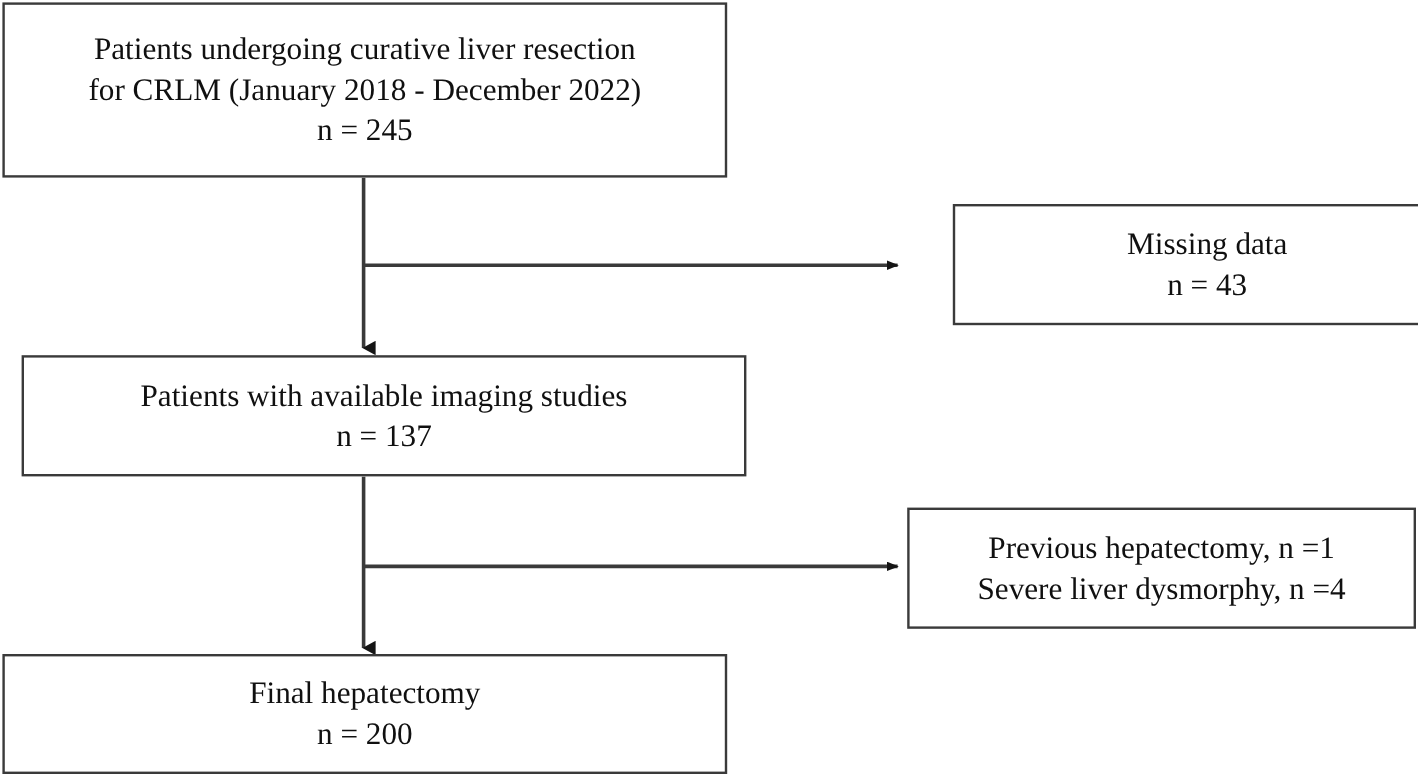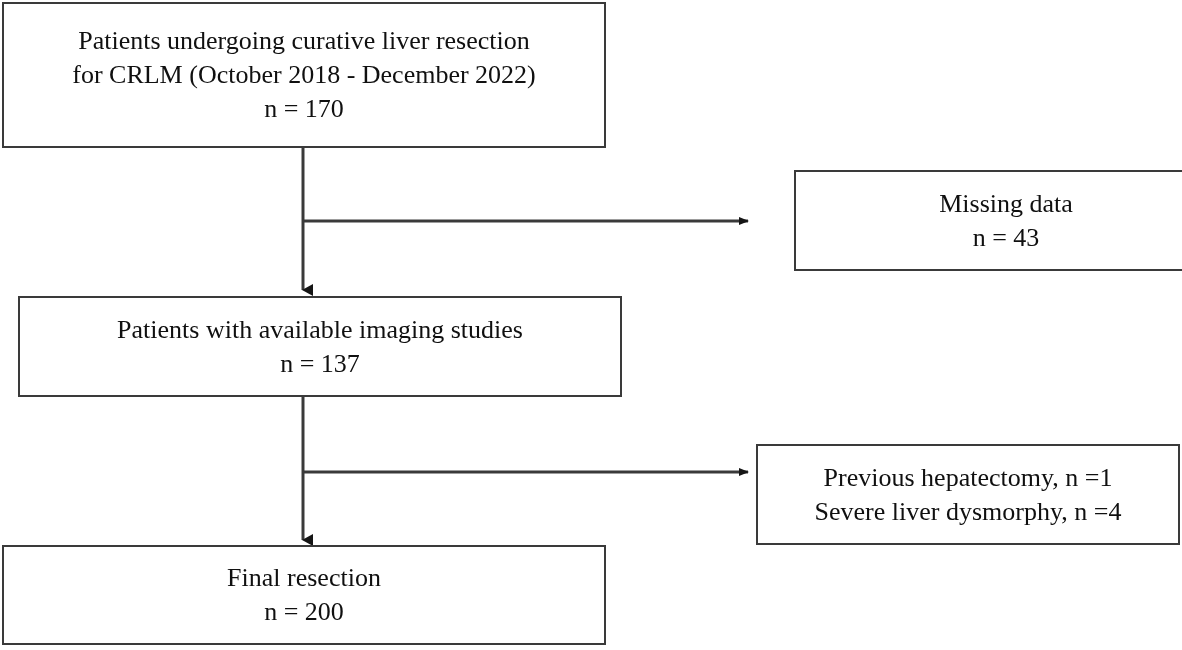--- a/index.html
+++ b/index.html
@@ -49,21 +49,21 @@
     left: 2px;  top: 296px; width: 604px; height: 101px; margin-left: 16px;
   }
   #node-final {
     left: 2px;  top: 545px; width: 604px; height: 100px;
   }
   
   #node-missing {
     left: 756px; top: 170px; width: 424px; height: 101px; margin-left: 38px;
   }
   #node-excluded {
-    left: 756px; top: 423px; width: 424px; height: 101px; margin-top: 21px;
+    left: 756px; top: 423px; width: 424px; height: 101px;
   }
 </style>
 </head>
 <body>
 
 <div id="flowchart">
 
   <svg class="connectors" viewBox="0 0 1182 650" width="1182" height="650">
     <defs>
       <marker id="arrow-right" markerWidth="10" markerHeight="10" refX="9" refY="4" orient="auto" markerUnits="userSpaceOnUse">
@@ -78,37 +78,37 @@
 
     <line x1="303" y1="221" x2="748" y2="221" stroke="#3a3a3a" stroke-width="3" marker-end="url(#arrow-right)"></line>
 
     <line x1="303" y1="397" x2="303" y2="540" stroke="#3a3a3a" stroke-width="3" marker-end="url(#arrow-down)"></line>
 
     <line x1="303" y1="472" x2="748" y2="472" stroke="#3a3a3a" stroke-width="3" marker-end="url(#arrow-right)"></line>
   </svg>
 
   <div class="node" id="node-enrolled">
     <span class="line">Patients undergoing curative liver resection</span>
-    <span class="line">for CRLM (October 2018 - December 2022)</span>
-    <span class="line">n = 170</span>
+    <span class="line">for CRLM (January 2018 - December 2022)</span>
+    <span class="line">n = 245</span>
   </div>
 
   <div class="node" id="node-missing">
     <span class="line">Missing data</span>
     <span class="line">n = 43</span>
   </div>
 
   <div class="node" id="node-imaging">
     <span class="line">Patients with available imaging studies</span>
     <span class="line">n = 137</span>
   </div>
 
   <div class="node" id="node-excluded">
     <span class="line">Previous hepatectomy, n =1</span>
     <span class="line">Severe liver dysmorphy, n =4</span>
   </div>
 
   <div class="node" id="node-final">
-    <span class="line">Final resection</span>
+    <span class="line">Final hepatectomy</span>
     <span class="line">n = 200</span>
   </div>
 
 </div>
 
 </body></html>

